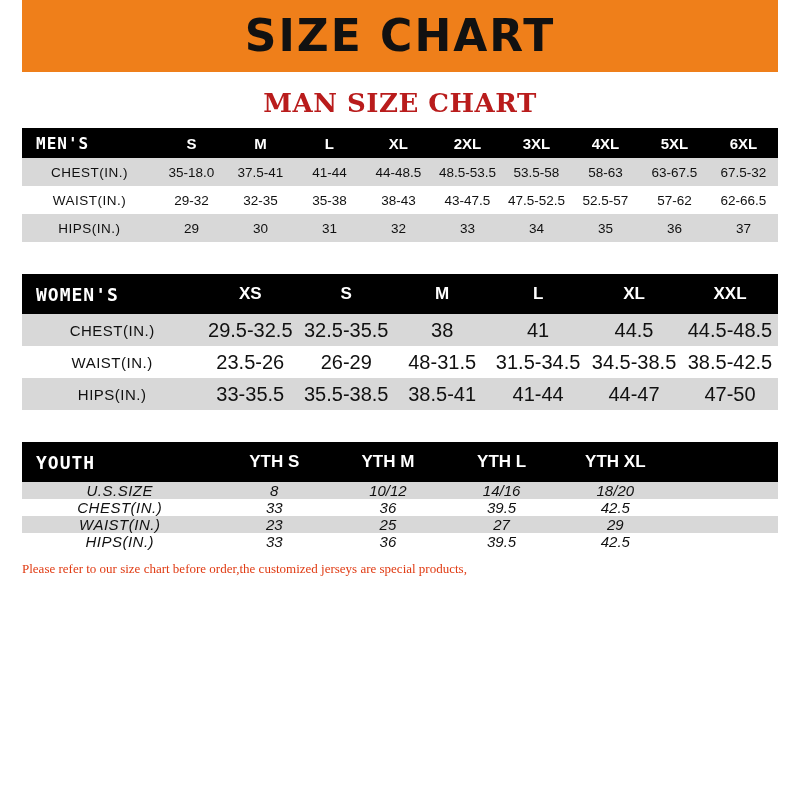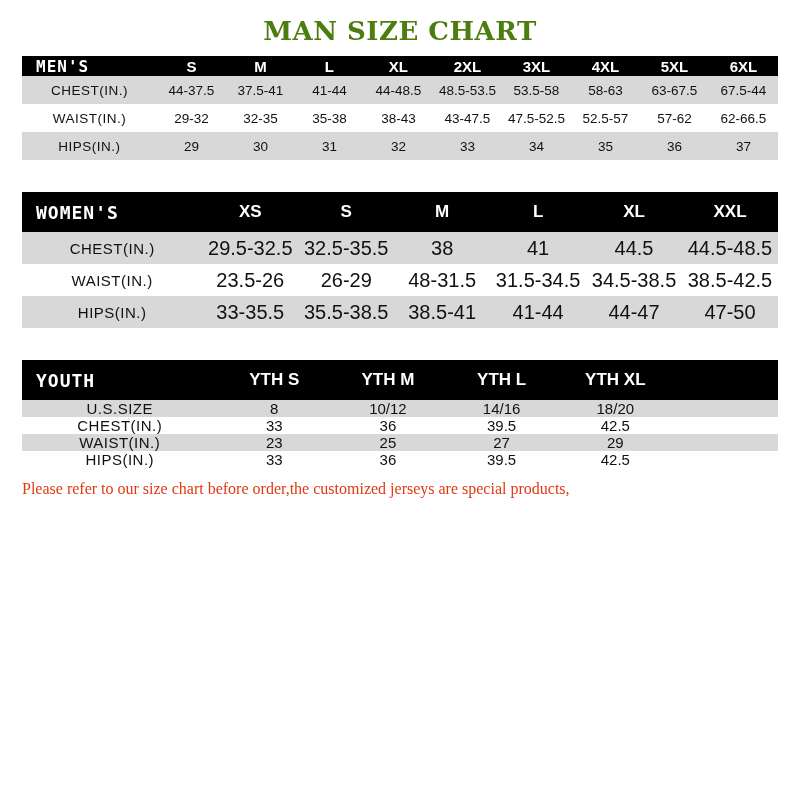--- a/index.html
+++ b/index.html
@@ -46,21 +46,21 @@
     color: #111111;
     line-height: 1;
     z-index: 2;
   }
   
   .section-title {
     text-align: center;
     font-family: "DejaVu Serif", serif;
     font-weight: bold;
     font-size: 26px;
-    color: #4d7c0f;
+    color: #b91c1c;
     letter-spacing: 0.5px;
   }
   .section {
     padding: 0 22px;
   }
   
   table.size-table {
     width: 100%;
     border-collapse: collapse;
     table-layout: fixed;
@@ -71,21 +71,21 @@
     font-family: "Liberation Sans", sans-serif;
     color: #111111;
     padding: 0;
     vertical-align: middle;
   }
   table.size-table thead th {
     background: #000000;
     color: #ffffff;
     font-size: 15px;
     font-weight: bold;
-    height: 20px;
+    height: 30px;
   }
   table.size-table thead th.corner {
     font-family: "DejaVu Sans Mono", monospace;
     font-size: 16px;
     letter-spacing: 1px;
     text-align: left;
     padding-left: 14px;
   }
   table.size-table tbody td {
     height: 28px;
@@ -104,42 +104,47 @@
     background: #ffffff;
   }
   
   table.women thead th { font-size: 17px; height: 40px; }
   table.women thead th.corner { font-size: 18px; }
   table.women tbody td { height: 32px; font-size: 20px; }
   table.women tbody td.rowlabel { font-size: 15px; }
 
   table.youth thead th { font-size: 17px; height: 40px; }
   table.youth thead th.corner { font-size: 18px; }
-  table.youth tbody td { height: 16px; font-size: 15px; }
+  table.youth tbody td { height: 16px; font-size: 15px; font-style: italic; }
   table.youth tbody td.rowlabel { font-size: 15px; }
 
   
   .footer-note {
     padding: 10px 22px 0 22px;
     color: #e03a12;
     font-family: "Liberation Serif", serif;
-    font-size: 16px;
+    font-size: 13px;
     line-height: 1.35;
     text-align: left;
   }
   .footer-note div { white-space: nowrap; }
   .spacer-sm { height: 10px; }
   .spacer-md { height: 16px; }
   .spacer-lg { height: 22px; }
 </style>
 </head>
 <body>
 
 <div class="page">
 
+  <div class="header-band">
+    <div class="side-white left"></div>
+    <div class="side-white right"></div>
+    <div class="header-title">SIZE CHART</div>
+  </div>
 
   <div class="spacer-md"></div>
 
   <div class="section">
     <div class="section-title">MAN SIZE CHART</div>
     <div class="spacer-sm"></div>
     <table class="size-table men">
       <thead>
         <tr>
           <th class="corner" style="width:16%">MEN'S</th>
@@ -150,29 +155,29 @@
           <th>2XL</th>
           <th>3XL</th>
           <th>4XL</th>
           <th>5XL</th>
           <th>6XL</th>
         </tr>
       </thead>
       <tbody>
         <tr class="shade">
           <td class="rowlabel">CHEST(IN.)</td>
-          <td>44-37.5</td>
+          <td>35-18.0</td>
           <td>37.5-41</td>
           <td>41-44</td>
           <td>44-48.5</td>
           <td>48.5-53.5</td>
           <td>53.5-58</td>
           <td>58-63</td>
           <td>63-67.5</td>
-          <td>67.5-44</td>
+          <td>67.5-32</td>
         </tr>
         <tr class="plain">
           <td class="rowlabel">WAIST(IN.)</td>
           <td>29-32</td>
           <td>32-35</td>
           <td>35-38</td>
           <td>38-43</td>
           <td>43-47.5</td>
           <td>47.5-52.5</td>
           <td>52.5-57</td>

